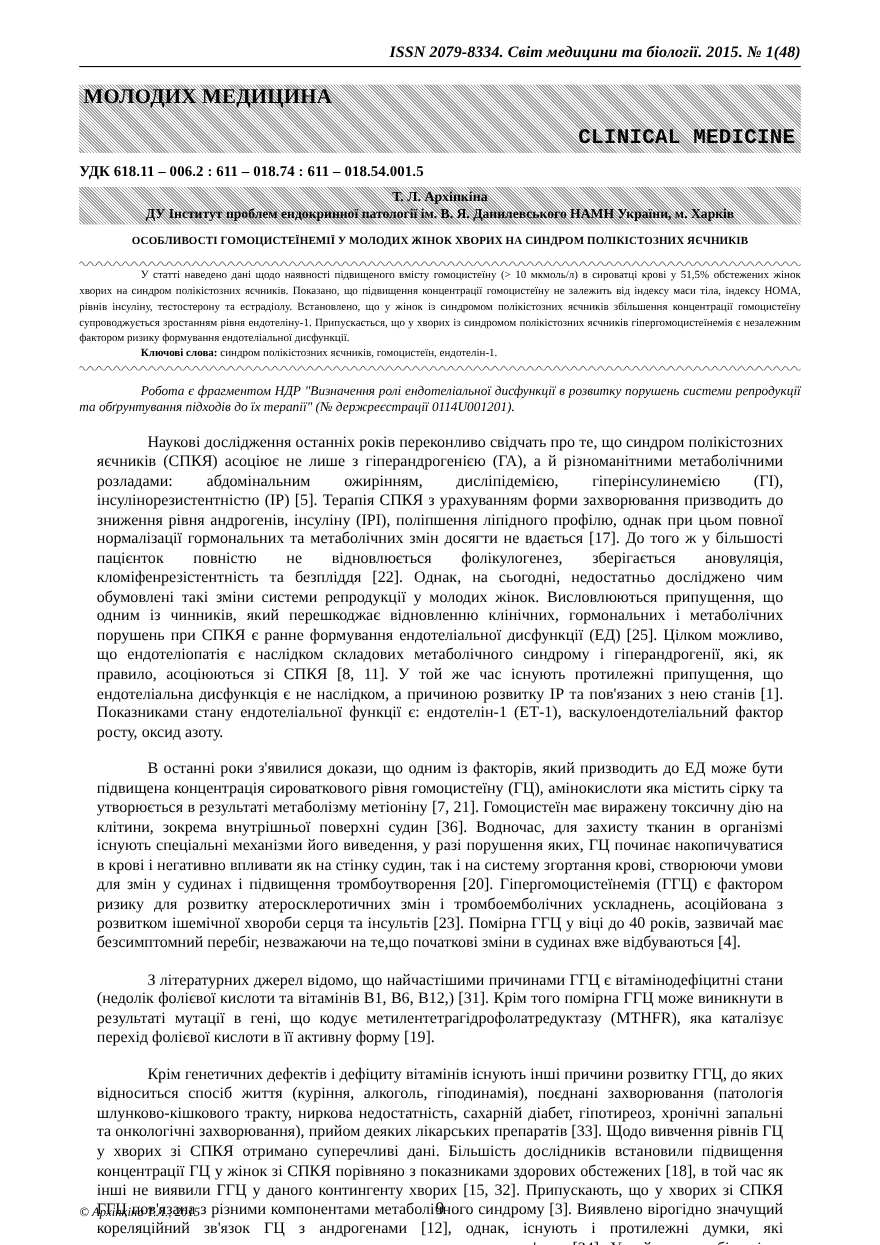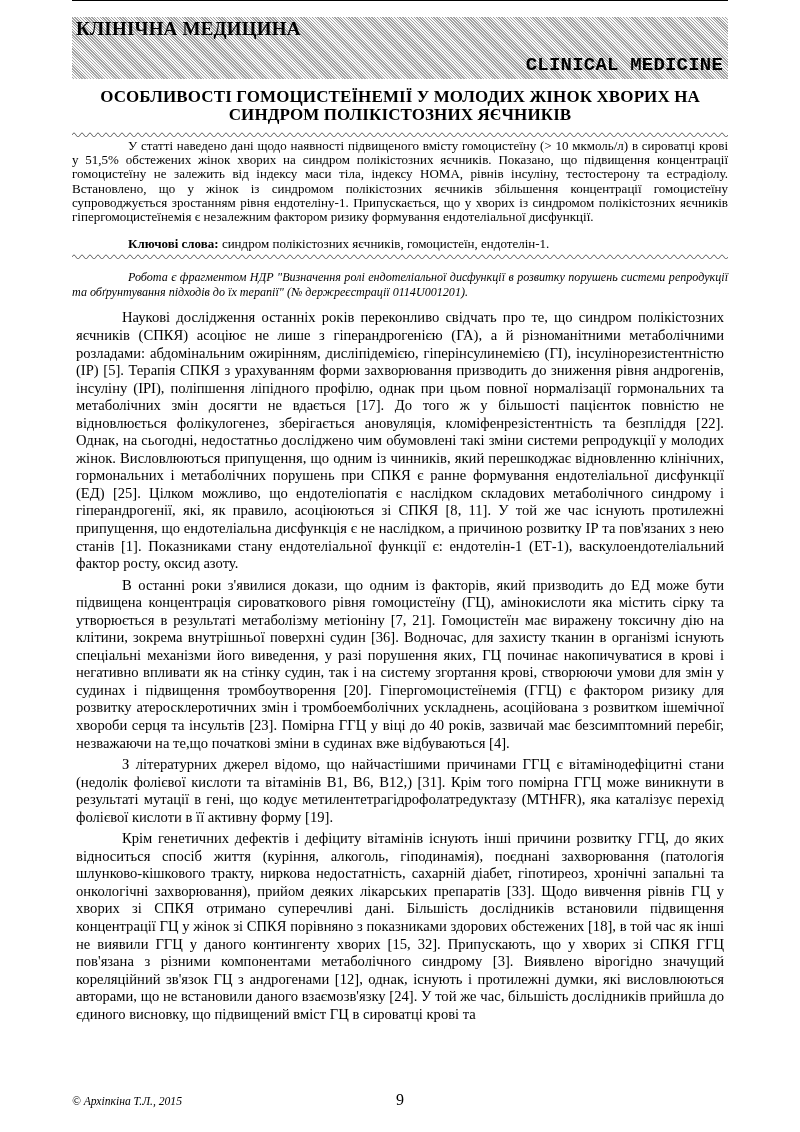--- a/index.html
+++ b/index.html
@@ -95,67 +95,67 @@
     line-height: 14.6px;
     padding: 2px 0 3px 0;
   }
   .author-banner .affil {
     font-size: 12.4px;
   }
 
   .article-title {
     text-align: center;
     font-weight: bold;
-    font-size: 17px;
+    font-size: 10px;
     line-height: 18px;
     margin: 7px 0 6px 0;
     letter-spacing: 0.1px;
   }
 
   
   .wave {
     height: 7px;
     width: 100%;
     overflow: hidden;
     line-height: 0;
   }
   .wave svg { display: block; }
 
   
   .abstract {
-    font-size: 13px;
+    font-size: 10px;
     line-height: 14.2px;
     text-align: justify;
     text-indent: 56px;
     margin: 2px 0 1px 0;
   }
   .abstract .kw-line {
     display: block;
     text-indent: 56px;
-    margin-top: 13px;
+    margin-top: 0px;
   }
   .kw-label { font-weight: bold; }
 
   
   .note {
     font-style: italic;
     font-size: 12.1px;
     line-height: 15px;
     text-align: justify;
     text-indent: 56px;
     margin: 11px 0 9px 0;
   }
 
   
   .body-text p {
     font-size: 14.6px;
     line-height: 17.55px;
     text-align: justify;
     text-indent: 46px;
-    margin: 4px;
+    margin: 16px;
   }
 
   
   .footer {
     position: absolute;
     left: 72px;
     right: 72px;
     bottom: 24px;
     height: 22px;
   }
@@ -174,28 +174,34 @@
     text-align: center;
     font-size: 16px;
   }
 </style>
 </head>
 <body>
 
 <div class="page">
   <div class="content">
 
+    <div class="running-head">ISSN 2079-8334. Світ медицини та біології. 2015. № 1(48)</div>
     <div class="head-rule"></div>
 
     <div class="section-banner hatch">
-      <div class="ru">КЛІНІЧНА МЕДИЦИНА</div>
+      <div class="ru">МОЛОДИХ МЕДИЦИНА</div>
       <div class="en">CLINICAL MEDICINE</div>
     </div>
 
-
+    <div class="udc">УДК 618.11 – 006.2 : 611 – 018.74 : 611 – 018.54.001.5</div>
+
+    <div class="author-banner hatch">
+      <div>Т. Л. Архіпкіна</div>
+      <div class="affil">ДУ Інститут проблем ендокринної патології ім. В. Я. Данилевського НАМН України, м. Харків</div>
+    </div>
 
     <div class="article-title">ОСОБЛИВОСТІ ГОМОЦИСТЕЇНЕМІЇ У МОЛОДИХ ЖІНОК ХВОРИХ НА СИНДРОМ ПОЛІКІСТОЗНИХ ЯЄЧНИКІВ</div>
 
     <div class="wave">
       <svg width="656" height="7" viewBox="0 0 656 7" preserveAspectRatio="none">
         <path d="M0,5 Q2,1 4,5 T8,5 T12,5 T16,5 T20,5 T24,5 T28,5 T32,5 T36,5 T40,5 T44,5 T48,5 T52,5 T56,5 T60,5 T64,5 T68,5 T72,5 T76,5 T80,5 T84,5 T88,5 T92,5 T96,5 T100,5 T104,5 T108,5 T112,5 T116,5 T120,5 T124,5 T128,5 T132,5 T136,5 T140,5 T144,5 T148,5 T152,5 T156,5 T160,5 T164,5 T168,5 T172,5 T176,5 T180,5 T184,5 T188,5 T192,5 T196,5 T200,5 T204,5 T208,5 T212,5 T216,5 T220,5 T224,5 T228,5 T232,5 T236,5 T240,5 T244,5 T248,5 T252,5 T256,5 T260,5 T264,5 T268,5 T272,5 T276,5 T280,5 T284,5 T288,5 T292,5 T296,5 T300,5 T304,5 T308,5 T312,5 T316,5 T320,5 T324,5 T328,5 T332,5 T336,5 T340,5 T344,5 T348,5 T352,5 T356,5 T360,5 T364,5 T368,5 T372,5 T376,5 T380,5 T384,5 T388,5 T392,5 T396,5 T400,5 T404,5 T408,5 T412,5 T416,5 T420,5 T424,5 T428,5 T432,5 T436,5 T440,5 T444,5 T448,5 T452,5 T456,5 T460,5 T464,5 T468,5 T472,5 T476,5 T480,5 T484,5 T488,5 T492,5 T496,5 T500,5 T504,5 T508,5 T512,5 T516,5 T520,5 T524,5 T528,5 T532,5 T536,5 T540,5 T544,5 T548,5 T552,5 T556,5 T560,5 T564,5 T568,5 T572,5 T576,5 T580,5 T584,5 T588,5 T592,5 T596,5 T600,5 T604,5 T608,5 T612,5 T616,5 T620,5 T624,5 T628,5 T632,5 T636,5 T640,5 T644,5 T648,5 T652,5 T656,5" fill="none" stroke="#555" stroke-width="0.9"></path>
       </svg>
     </div>
 
     <div class="abstract">

